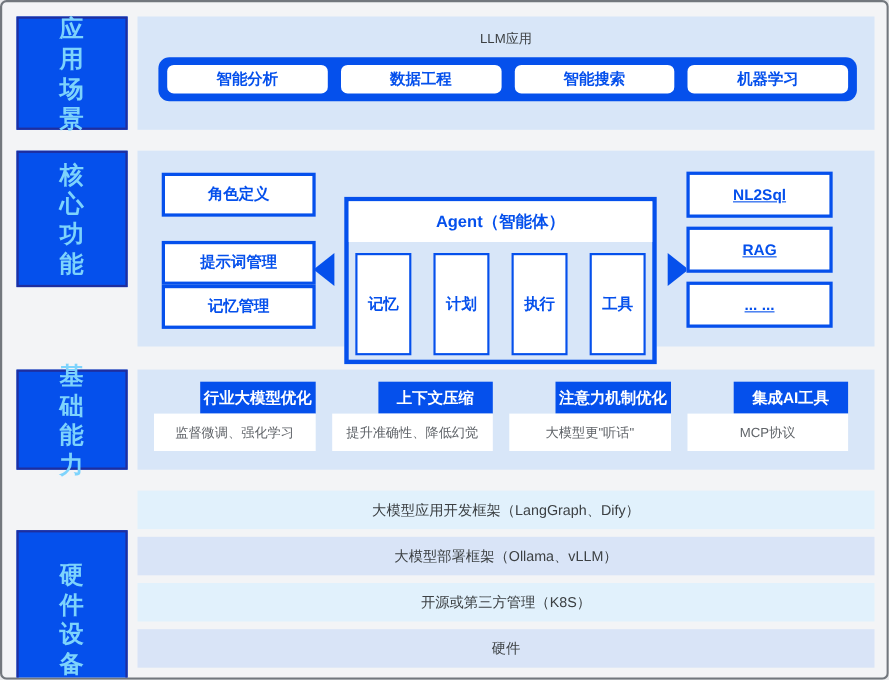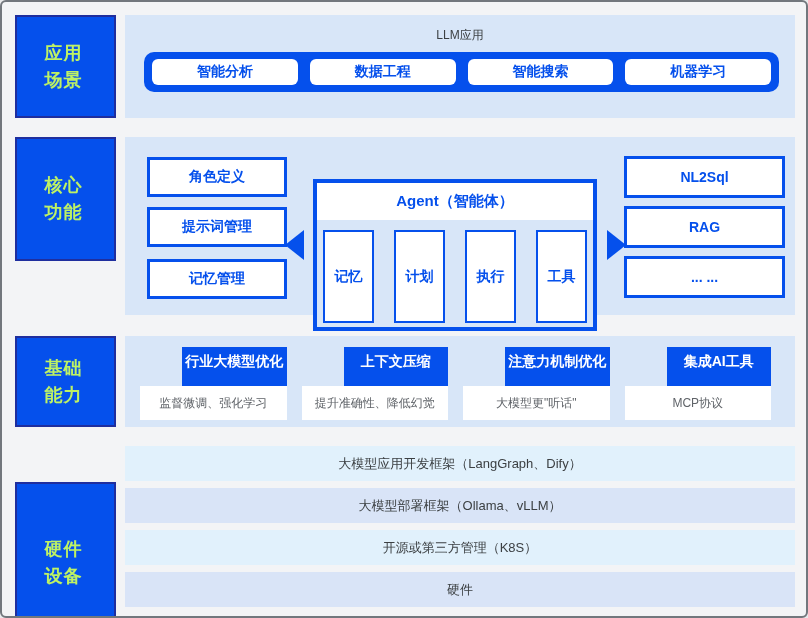--- a/index.html
+++ b/index.html
@@ -10,23 +10,23 @@
     position:relative; width:808px; height:618px;
     background:#f3f4f6;
     border:2px solid #72777d; border-radius:6px;
     overflow:hidden;
   }
 
   
   .layer-label{
     position:absolute; left:13px; width:101px;
     background:#0550ec; border:2px solid #1f2e9e;
-    color:#bef264; font-weight:bold; font-size:18px; line-height:27px;
+    color:#7dd3fc; font-weight:bold; font-size:22px; line-height:27px;
     display:flex; align-items:center; justify-content:center;
-    text-align:left; letter-spacing:1px;
+    text-align:center; letter-spacing:1px;
   }
   .layer-label .wrap{ display:inline-block; width:42px; }
 
   
   .panel{ position:absolute; left:123px; width:670px; background:#d8e6f8; }
 
   
   #panel-app{ top:13px; height:103px; }
   .panel-title{
     position:absolute; top:0; left:0; right:0; height:37px;
@@ -46,22 +46,22 @@
 
   
   #panel-core{ top:135px; height:178px; }
   .core-box{
     position:absolute; width:140px; height:40px;
     background:#ffffff; border:3px solid #0550ec;
     color:#0550ec; font-weight:bold; font-size:14px;
     display:flex; align-items:center; justify-content:center;
   }
   .core-left{ left:22px; }
-  .cl-0{ top:20px; } .cl-1{ top:70px; } .cl-2{ top:122px; }
-  .core-right{ left:499px; width:161px; height:42px; }
+  .cl-0{ top:20px; } .cl-1{ top:82px; } .cl-2{ top:122px; }
+  .core-right{ left:499px; width:133px; height:42px;text-decoration:underline; }
   .cr-0{ top:19px; } .cr-1{ top:69px; } .cr-2{ top:119px; }
 
   .tri{ position:absolute; width:0; height:0;
         border-top:15px solid transparent; border-bottom:15px solid transparent; }
   .tri-left{ left:160px; top:93px; border-right:19px solid #0550ec; }
   .tri-right{ left:482px; top:93px; border-left:19px solid #0550ec; }
 
   .agent{
     position:absolute; left:188px; top:14px; width:284px; height:152px;
     border:4px solid #0550ec; background:#d8e6f8;margin-top:28px;
@@ -75,21 +75,21 @@
   .agent-part{
     flex:1; background:#ffffff; border:2px solid #0550ec;
     color:#0550ec; font-weight:bold; font-size:14px;
     display:flex; align-items:center; justify-content:center;
   }
 
   
   #panel-base{ top:334px; height:91px; display:flex; gap:15px; padding:11px 24px 0 15px; }
   .cap-card{ flex:1; height:63px; }
   .cap-head{
-    height:39px; background:#0550ec; color:#ffffff;
+    height:29px; background:#0550ec; color:#ffffff;
     font-weight:bold; font-size:14px; line-height:29px; text-align:center;margin-left:42px;
   }
   .cap-desc{
     height:34px; background:#ffffff; color:#5f6368;
     font-size:12px; line-height:34px; text-align:center;
   }
 
   
   .hw-bar{
     position:absolute; left:123px; width:670px; height:35px;

